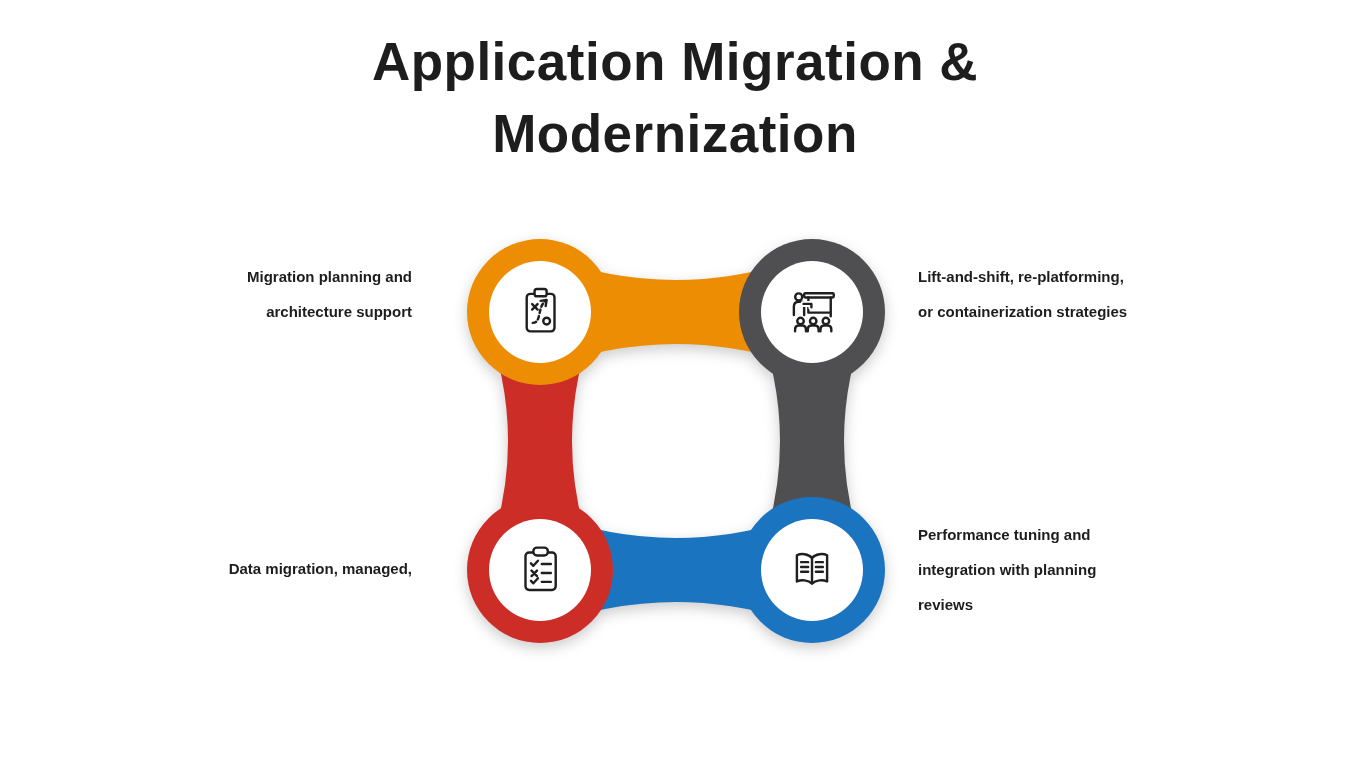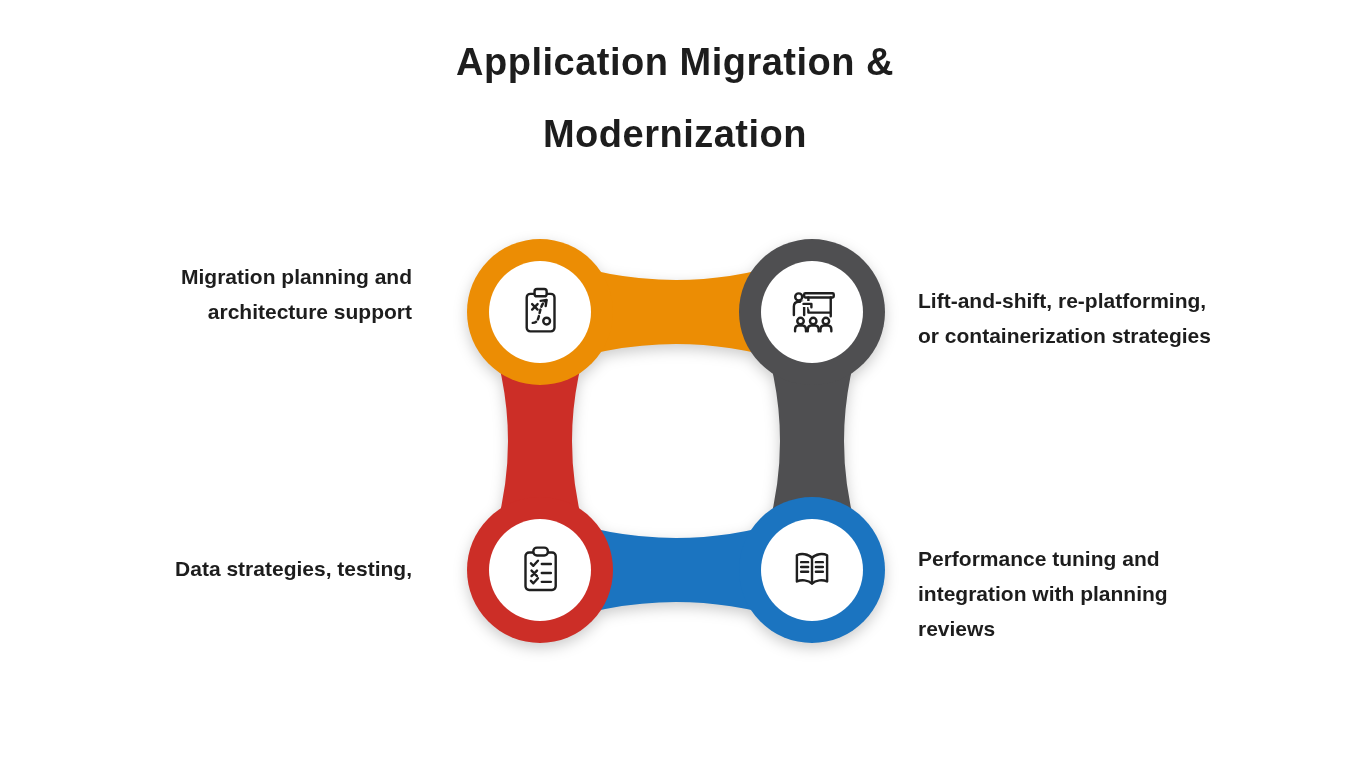--- a/index.html
+++ b/index.html
@@ -10,45 +10,45 @@
     position: relative;
     overflow: hidden;
   }
   .stage { position: absolute; inset: 0; }
 
   .title {
     position: absolute;
     top: 26px; left: 0; width: 100%;
     margin: 0;
     text-align: center;
-    font-size: 38px;
+    font-size: 53px;
     font-weight: 800;
     line-height: 72px;
     color: #1d1d1d;
     letter-spacing: 0.5px;
   }
   .title span { display: block; }
 
   .diagram {
     position: absolute;
     left: 440px; top: 215px;
     width: 470px; height: 440px;
     filter: drop-shadow(0 5px 7px rgba(0,0,0,0.20));
   }
 
   .node-label {
     position: absolute;
     color: #1d1d1d;
-    font-size: 21px;
+    font-size: 15px;
     font-weight: 700;
     line-height: 35px;
   }
   .node-label span { display: block; }
   .label-left  { left: 60px;  width: 352px; text-align: right; }
-  .label-right { left: 918px; width: 400px; text-align: left; margin-top: 24px; }
+  .label-right { left: 918px; width: 400px; text-align: left; }
   .label-tl { top: 259px; }
   .label-bl { top: 551px; }
   .label-tr { top: 259px; }
   .label-br { top: 517px; }
 
   .icon-stroke { stroke: #1f1f1f; stroke-width: 2; fill: none;
                  stroke-linecap: round; stroke-linejoin: round; }
 </style>
 </head>
 <body>
@@ -140,21 +140,21 @@
     <span>Migration planning and</span>
     <span>architecture support</span>
   </div>
 
   <div class="node-label label-right label-tr">
     <span>Lift-and-shift, re-platforming,</span>
     <span>or containerization strategies</span>
   </div>
 
   <div class="node-label label-left label-bl">
-    <span>Data strategies, testing,</span>
+    <span>Data migration, managed,</span>
   </div>
 
   <div class="node-label label-right label-br">
     <span>Performance tuning and</span>
     <span>integration with planning</span>
     <span>reviews</span>
   </div>
 
 </div>
 

